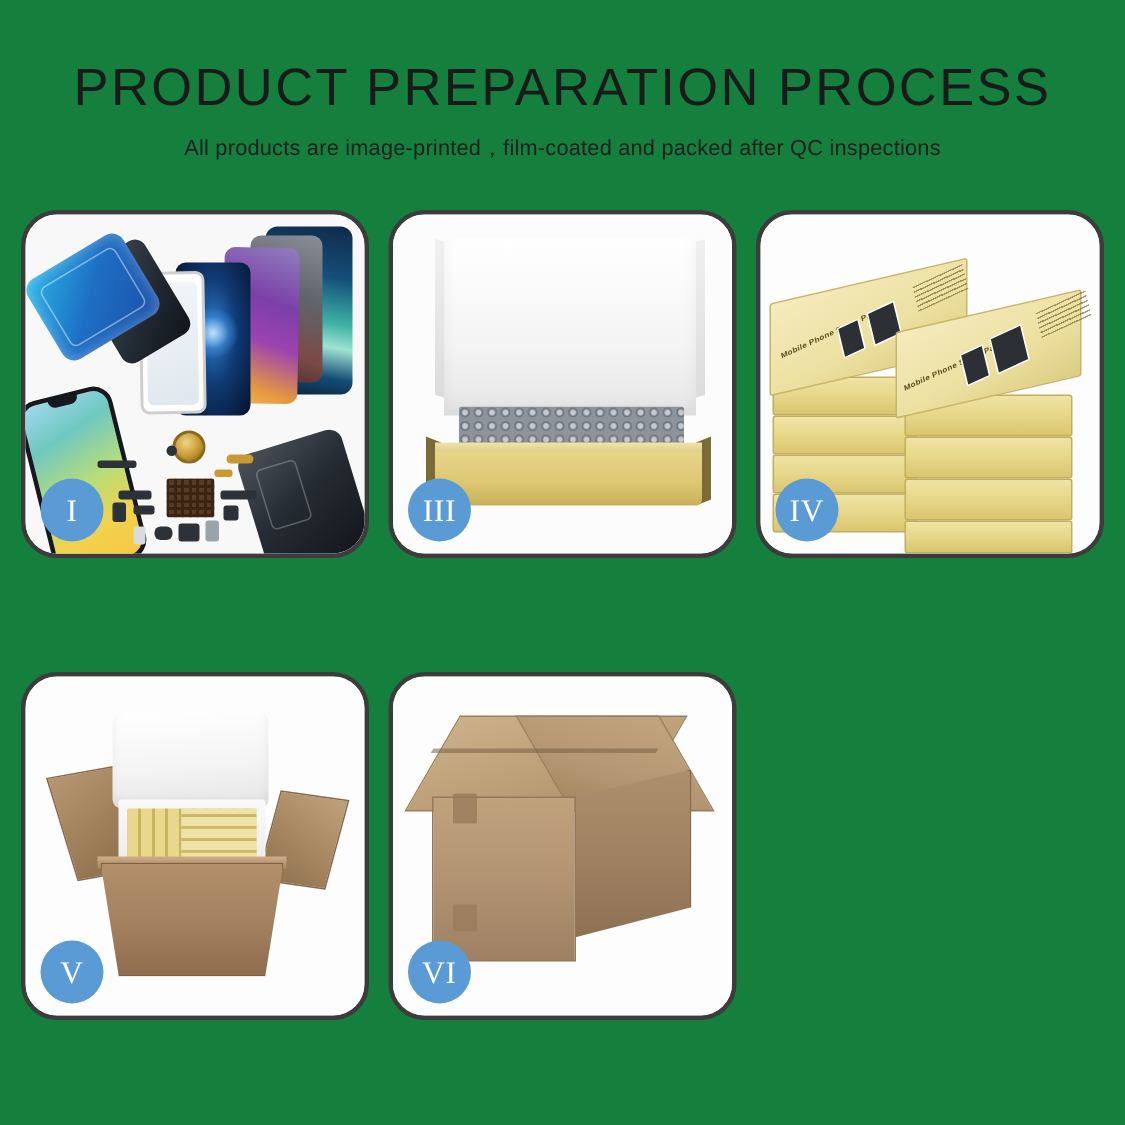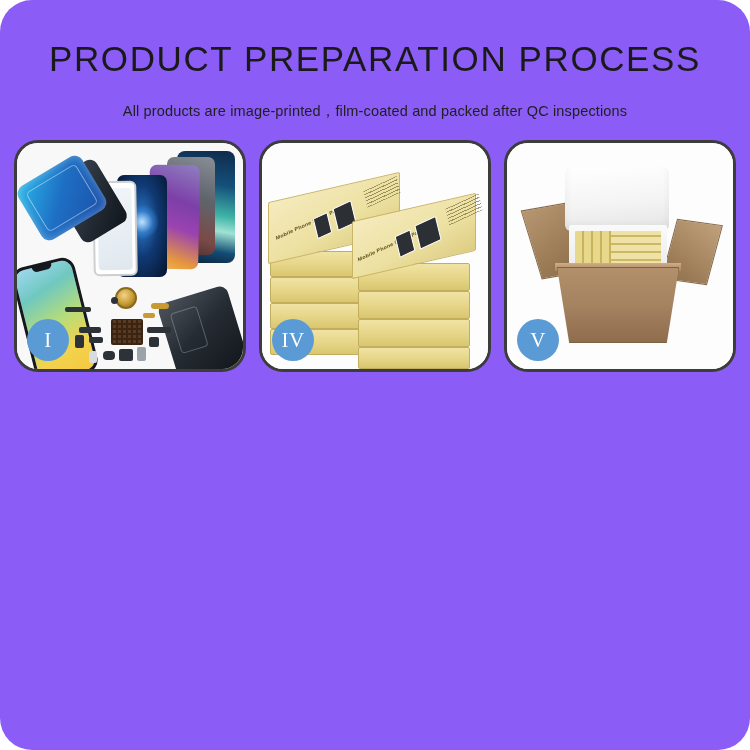--- a/index.html
+++ b/index.html
@@ -9,22 +9,21 @@
     height: 750px;
     background: #ffffff;
     font-family: "Liberation Sans", sans-serif;
     overflow: hidden;
   }
 
   .page {
     position: relative;
     width: 750px;
     height: 750px;
-    background: #8b5cf6;
-    border-radius: 32px;
+    background: #15803d;
   }
 
   
   .header {
     position: absolute;
     top: 38px;
     left: 0;
     width: 750px;
     text-align: center;
   }
@@ -33,21 +32,21 @@
     font-family: "Liberation Sans", sans-serif;
     font-size: 35px;
     font-weight: 400;
     letter-spacing: 1.6px;
     color: #1a1a1a;
     line-height: 42px;
     white-space: nowrap;
   }
 
   .subtitle {
-    margin-top: 22px;
+    margin-top: 9px;
     font-family: "Liberation Sans", sans-serif;
     font-size: 14.5px;
     font-weight: 400;
     color: #1f1f1f;
     letter-spacing: 0.15px;
     white-space: nowrap;
   }
 
   
   .grid {
@@ -445,20 +444,34 @@
           <div class="part" style="left:34px;top:58px;width:12px;height:9px;border-radius:4px;"></div>
           <div class="part" style="left:50px;top:56px;width:14px;height:12px;"></div>
           <div class="part silver" style="left:68px;top:54px;width:9px;height:14px;"></div>
           <div class="part" style="left:42px;top:4px;width:7px;height:7px;border-radius:50%;"></div>
         </div>
       </div>
       <div class="badge">I</div>
     </div>
 
 
+    <div class="panel">
+      <div class="panel-art">
+        <div class="p3-bg"></div>
+        <div class="p3-lid-left"></div>
+        <div class="p3-lid-right"></div>
+        <div class="p3-lid"></div>
+        <div class="p3-contents"></div>
+        <div class="p3-side-l"></div>
+        <div class="p3-side-r"></div>
+        <div class="p3-rim"></div>
+        <div class="p3-front"></div>
+      </div>
+      <div class="badge">III</div>
+    </div>
 
     <div class="panel">
       <div class="panel-art">
         <div class="p4-bg"></div>
         <div class="p4-stack">
 
           <div class="ybox" style="left:8px;  top:108px; width:96px; height:26px;"></div>
           <div class="ybox" style="left:8px;  top:134px; width:96px; height:26px;"></div>
           <div class="ybox" style="left:8px;  top:160px; width:96px; height:26px;"></div>
           <div class="ybox" style="left:8px;  top:186px; width:96px; height:26px;"></div>
@@ -494,15 +507,28 @@
         <div class="p5-foam-lid"></div>
         <div class="p5-foam-inner"></div>
         <div class="p5-content"></div>
         <div class="p5-content2"></div>
         <div class="p5-rim"></div>
         <div class="p5-body"></div>
       </div>
       <div class="badge">V</div>
     </div>
 
+    <div class="panel">
+      <div class="panel-art">
+        <div class="p6-bg"></div>
+        <div class="p6-top"></div>
+        <div class="p6-top2"></div>
+        <div class="p6-seam"></div>
+        <div class="p6-side"></div>
+        <div class="p6-front"></div>
+        <div class="p6-tape1"></div>
+        <div class="p6-tape2"></div>
+      </div>
+      <div class="badge">VI</div>
+    </div>
 
   </div>
 </div>
 
 </body></html>

